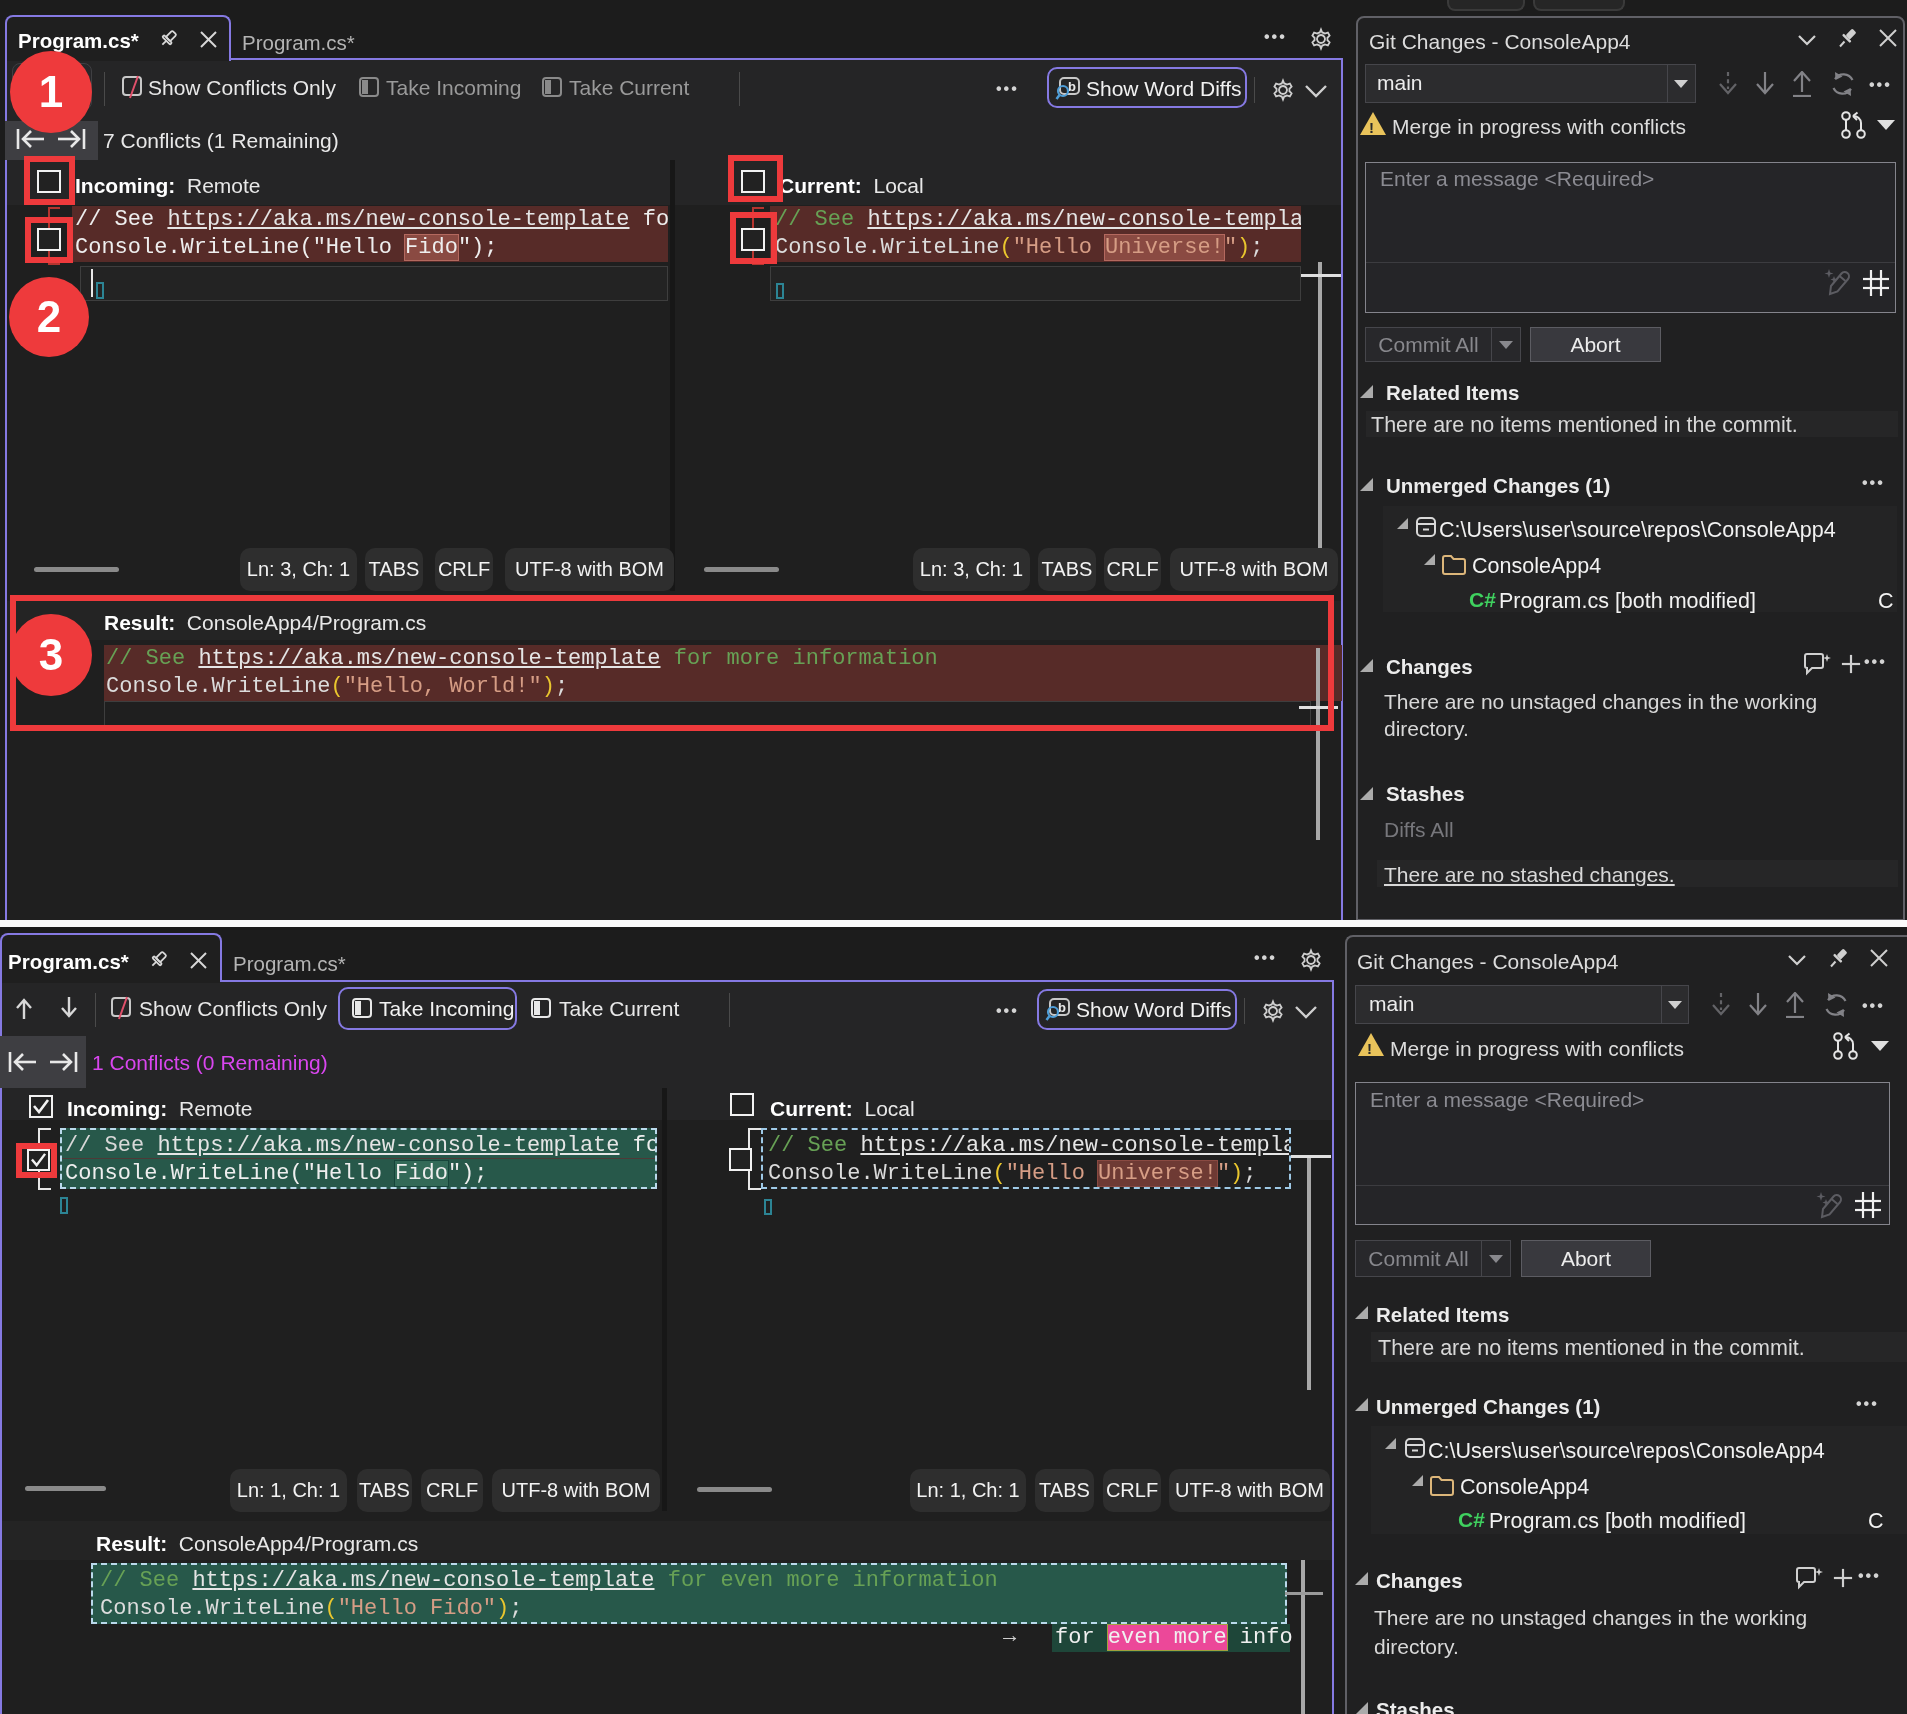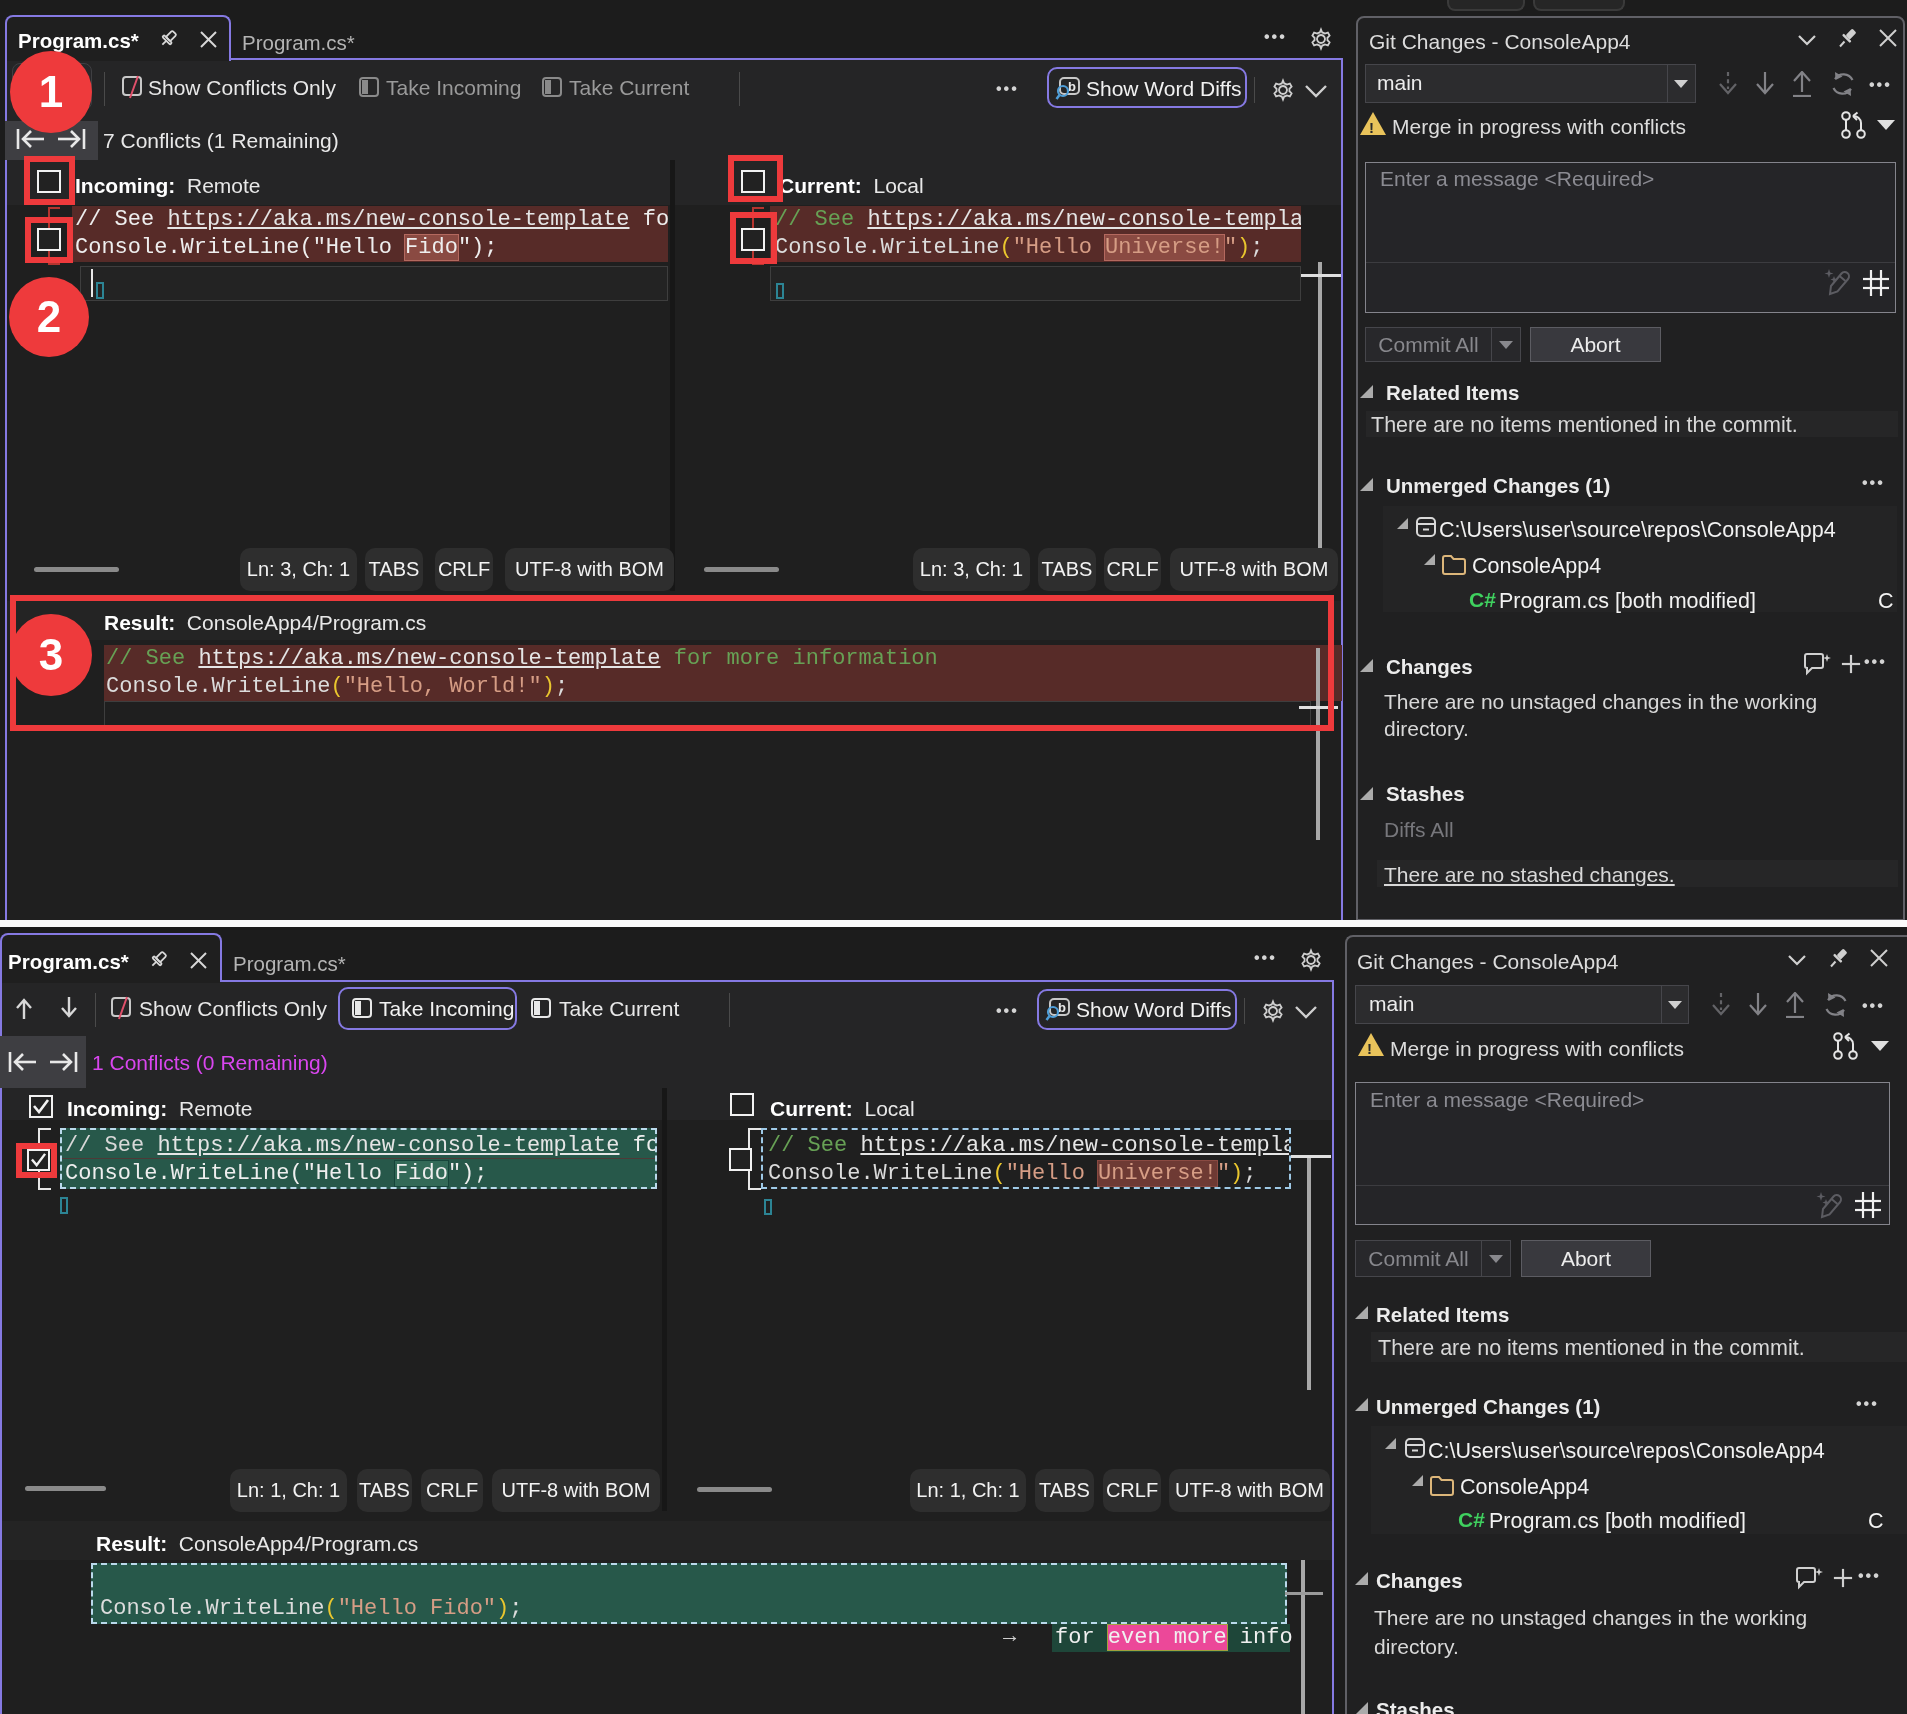--- a/index.html
+++ b/index.html
@@ -486,20 +486,21 @@
   <div class="ab" style="left:697px;top:1487px;width:75px;height:5px;background:#8a8a8a;border-radius:3px;"></div>
   <div class="chip" style="left:910px;top:1469px;width:116px;">Ln: 1, Ch: 1</div>
   <div class="chip" style="left:1035px;top:1469px;width:59px;">TABS</div>
   <div class="chip" style="left:1103px;top:1469px;width:58px;">CRLF</div>
   <div class="chip" style="left:1169px;top:1469px;width:161px;">UTF-8 with BOM</div>
 
   <div class="ab" style="left:2px;top:1521px;width:1330px;height:39px;background:#242424;"></div>
   <div class="ab ui" style="left:96px;top:1532px;font-size:21px;color:#ffffff;"><b>Result:</b>&nbsp; <span style="font-weight:normal;color:#e8e8e8;">ConsoleApp4/Program.cs</span></div>
 
   <div class="ab" style="left:91px;top:1563px;width:1196px;height:61px;background:#27584a;overflow:hidden;border:2px dashed #bad9eb;box-sizing:border-box;">
+    <div class="mono" style="position:absolute;left:7px;top:2px;"><span class="grn">// See </span><span class="lnk">https://aka.ms/new-console-template</span><span class="grn"> for even more information</span></div>
     <div class="mono" style="position:absolute;left:7px;top:30px;"><span class="cod">Console.WriteLine</span><span class="gld">(</span><span class="str">"Hello Fido"</span><span class="gld">)</span><span class="cod">;</span></div>
   </div>
 
   <div class="ab mono" style="left:1003px;top:1623px;color:#d0d0d0;">→</div>
   <div class="ab" style="left:1052px;top:1624px;width:238px;height:28px;background:#1e4639;"></div>
   <div class="ab mono" style="left:1055px;top:1624px;color:#f0f0f0;">for <span style="background:#ec4899;outline:1px solid #a0a23c;">even more</span> info</div>
 
   <div class="ab" style="left:1301px;top:1560px;width:4px;height:154px;background:#a8a8a8;"></div>
   <div class="ab" style="left:1285px;top:1592px;width:38px;height:3px;background:#9a9a9a;"></div>
 </div>

